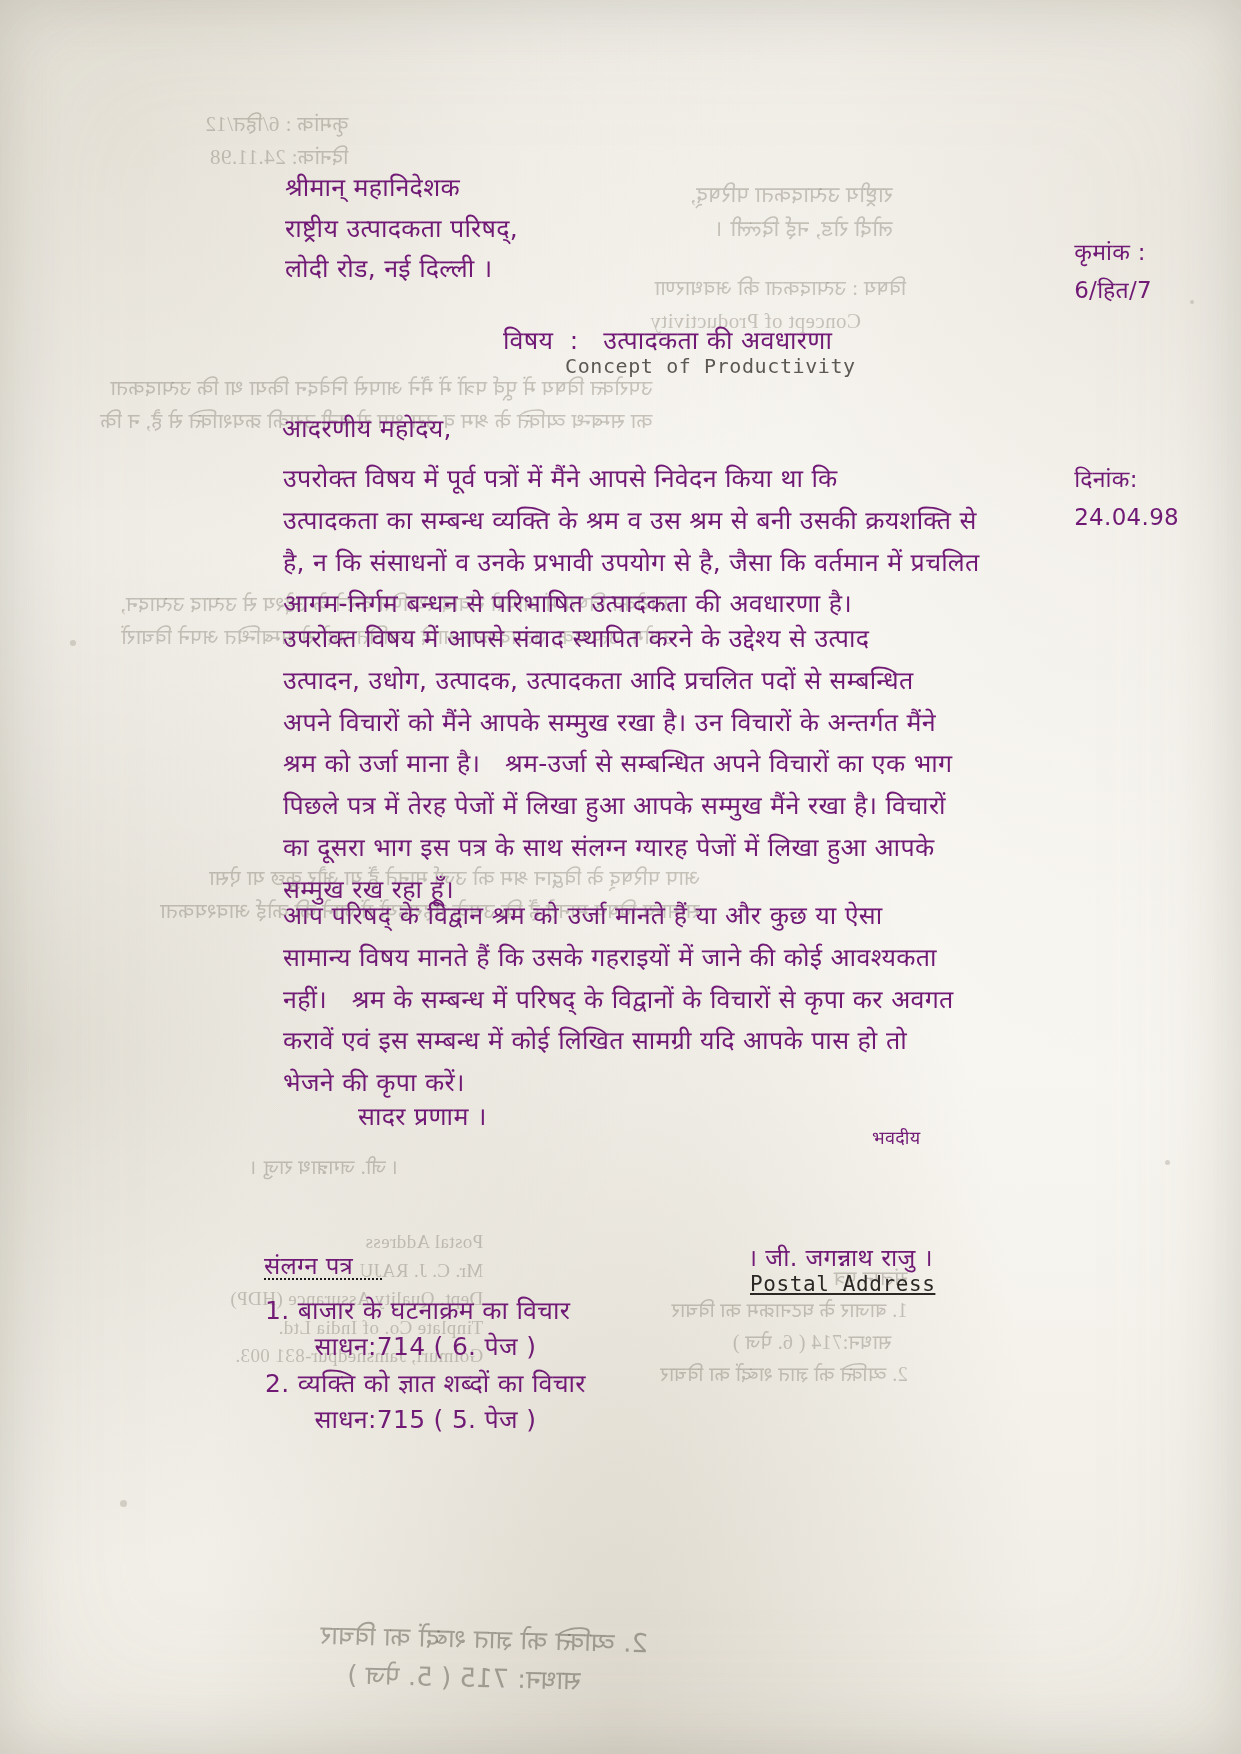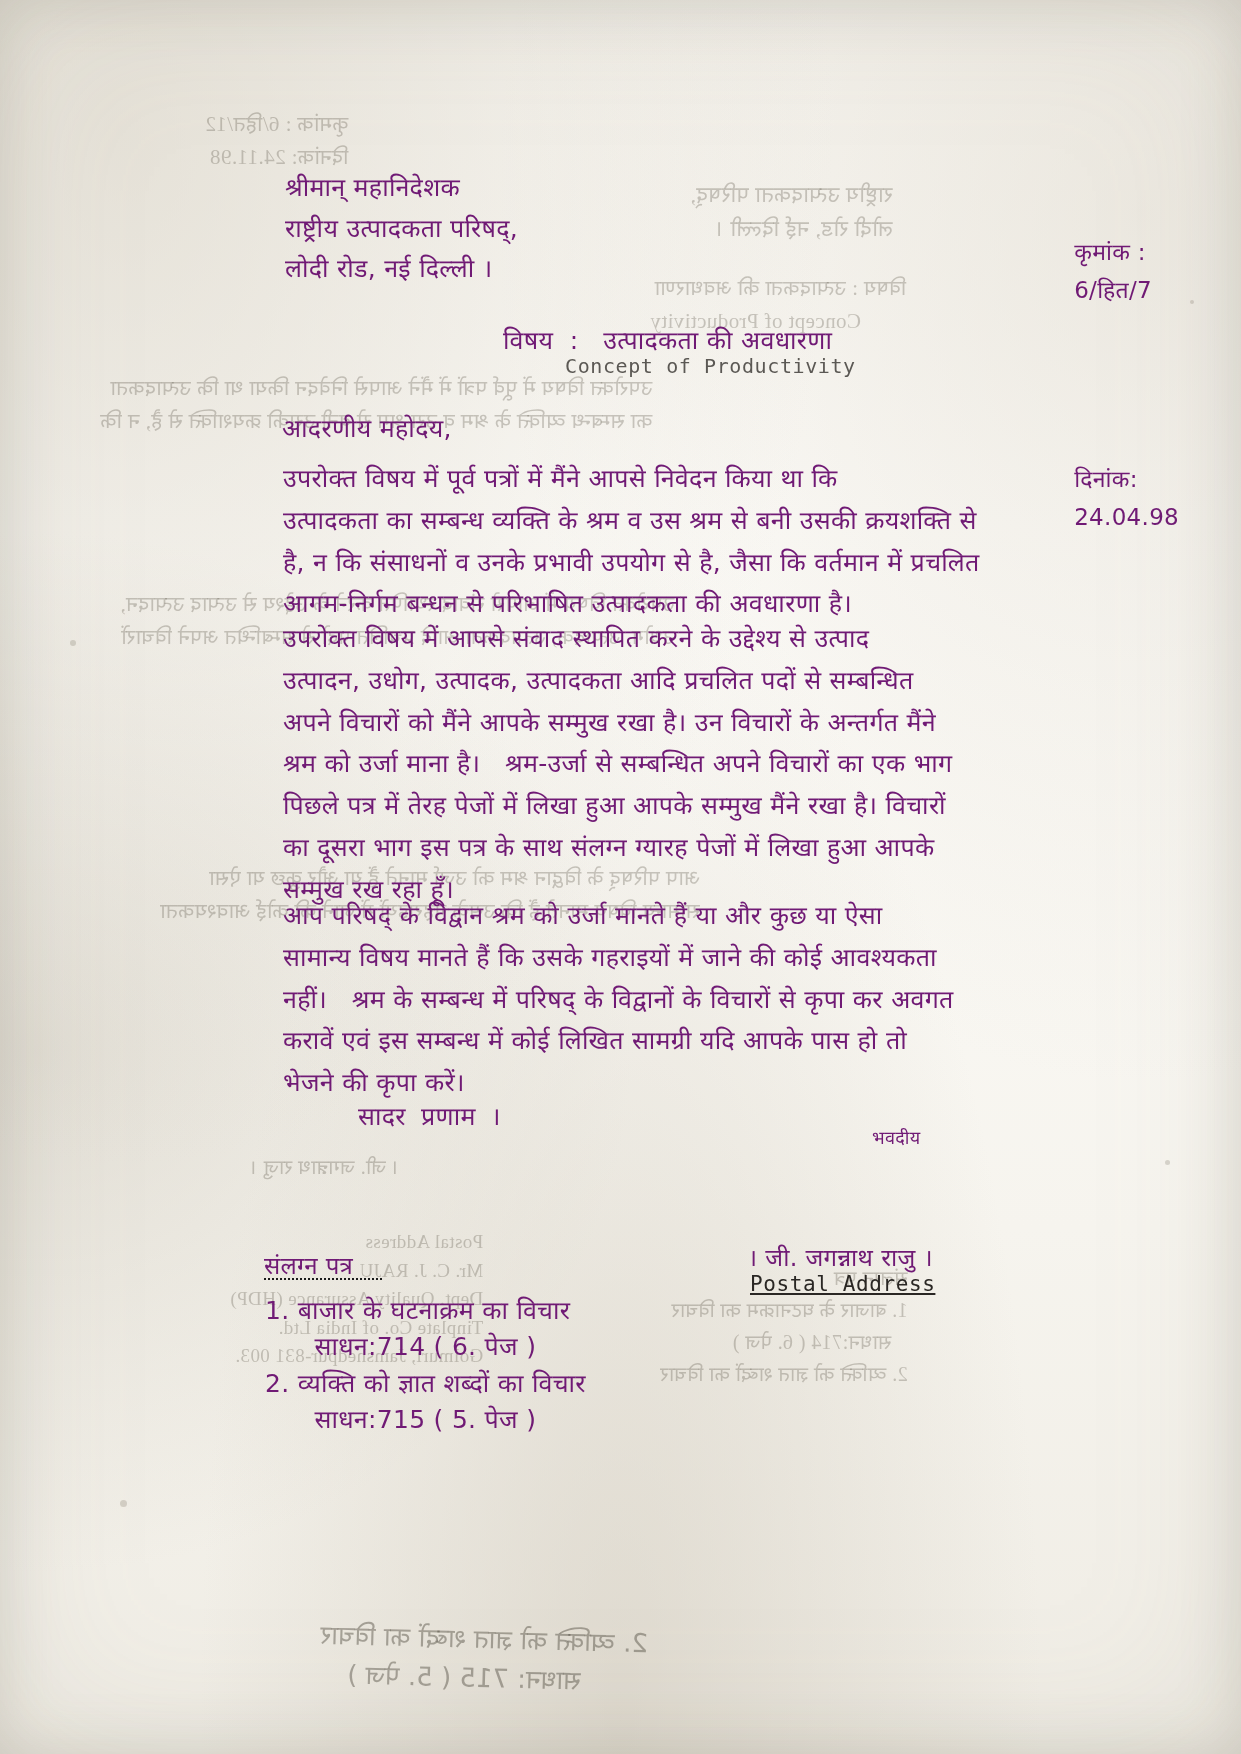--- a/index.html
+++ b/index.html
@@ -96,21 +96,20 @@
     font-size: 25px;
     line-height: 1.67;
   }
   .p1 { top: 458px; left: 283px; }
   .p2 { top: 618px; left: 283px; }
   .p3 { top: 895px; left: 283px; }
   .regards {
     top: 1098px;
     left: 358px;
     font-size: 25px;
-    font-family: Liberation Mono, monospace;
   }
   .yours {
     top: 1125px;
     left: 872px;
     font-size: 18px;
   }
   .signature {
     top: 1240px;
     left: 748px;
     font-size: 24px;

